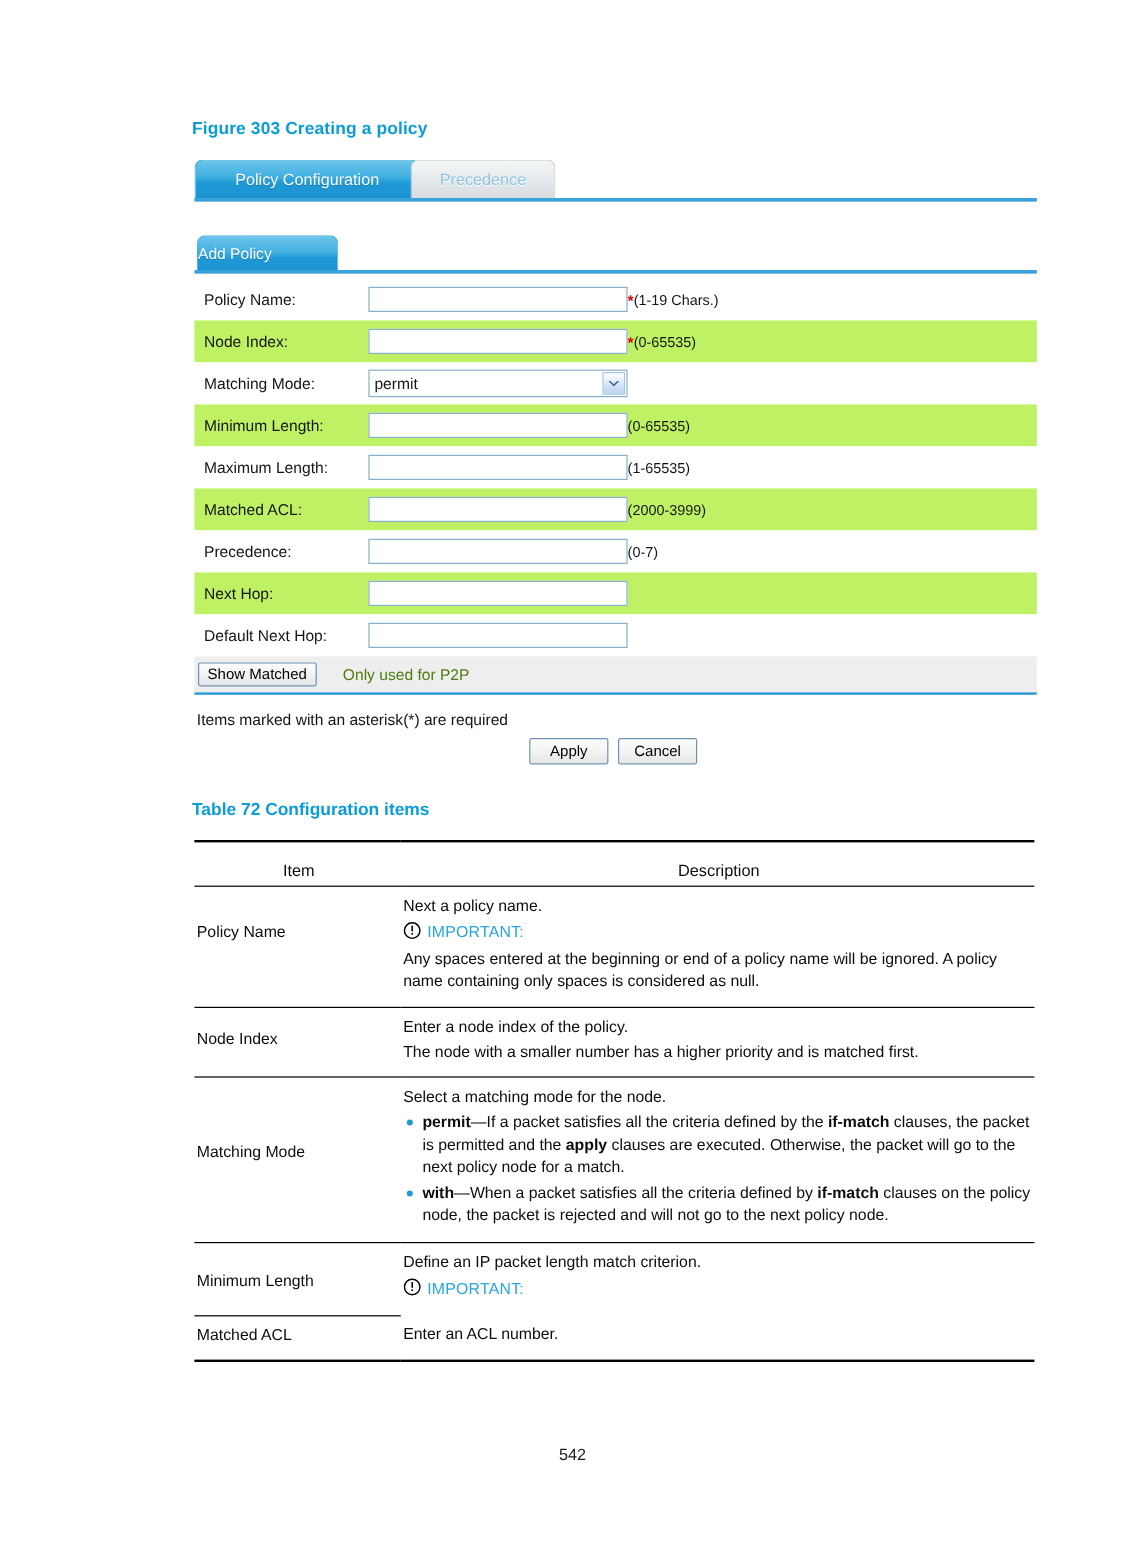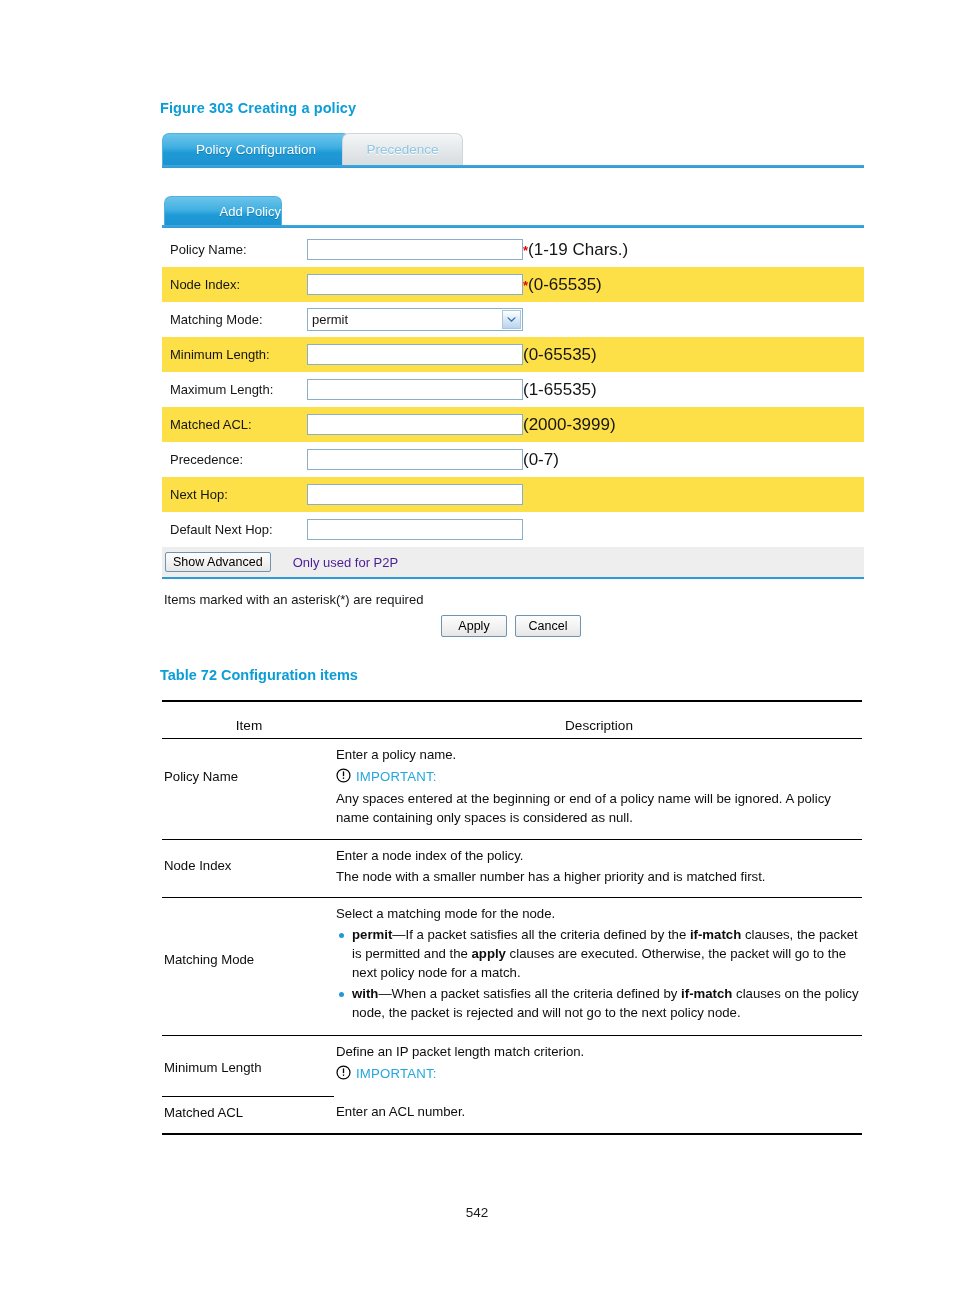--- a/index.html
+++ b/index.html
@@ -106,40 +106,40 @@
     width: 118px;
     height: 30px;
     box-sizing: border-box;
     border-radius: 7px 7px 0 0;
     background: linear-gradient(to bottom, #6dc4ea 0%, #41b0e2 45%, #1f9ad6 62%, #1c93d1 100%);
     border: 1px solid #4fb3e0;
     border-bottom: none;
     color: #ffffff;
     font-size: 13px;
     line-height: 29px;
-    text-align: right;
+    text-align: left;
     text-shadow: 0 1px 0 rgba(0,0,0,0.22);
     white-space: nowrap;
   }
 
   
   .form {
     position: absolute;
     left: 0;
     top: 102px;
     width: 702px;
   }
   .frow {
     position: relative;
     height: 35px;
     display: flex;
     align-items: center;
     background: #ffffff;
   }
-  .frow.alt { background: #fde047; }
+  .frow.alt { background: #bef264; }
   .flabel {
     width: 145px;
     padding-left: 8px;
     box-sizing: border-box;
     font-size: 13px;
     color: #151515;
     white-space: nowrap;
   }
   .finput {
     width: 216px;
@@ -173,21 +173,21 @@
     width: 19px;
     height: 19px;
     background: linear-gradient(to bottom, #ffffff 0%, #e2edf8 40%, #b9d4ee 100%);
     border: 1px solid #a9c6e0;
     box-sizing: border-box;
     display: flex;
     align-items: center;
     justify-content: center;
   }
   .fhint {
-    font-size: 17px;
+    font-size: 12px;
     color: #151515;
     margin-left: 0px;
     white-space: nowrap;
   }
   .req-star {
     color: #e50000;
     font-size: 13px;
     font-weight: bold;
     line-height: 1;
     position: relative;
@@ -210,21 +210,21 @@
     border: 1px solid #6f93b2;
     border-radius: 2px;
     padding: 2px 7px;
     cursor: pointer;
     white-space: nowrap;
   }
   .btnrow .btn { margin-left: 3px; }
   .p2p-note {
     font-size: 13px;
     margin-left: 22px;
-    color: #4c1d95;
+    color: #4d7c0f;
     white-space: nowrap;
   }
 
   .asterisk-note {
     position: absolute;
     left: 2px;
     top: 462px;
     font-size: 13px;
     color: #151515;
     white-space: nowrap;
@@ -421,21 +421,21 @@
       <div class="flabel">Next Hop:</div>
       <input class="finput" type="text" value="" style="">
     </div>
 
     <div class="frow">
       <div class="flabel">Default Next Hop:</div>
       <input class="finput" type="text" value="" style="">
     </div>
 
     <div class="btnrow">
-      <button class="btn">Show Advanced</button>
+      <button class="btn">Show Matched</button>
       <span class="p2p-note">Only used for P2P</span>
     </div>
   </div>
 
   <div class="asterisk-note">Items marked with an asterisk(*) are required</div>
 
   <div class="action-btns">
     <button class="btn">Apply</button>
     <button class="btn">Cancel</button>
   </div>
@@ -450,21 +450,21 @@
       <th class="col-desc">Description</th>
     </tr>
   </thead>
   <tbody>
 
     <tr>
       <td class="col-item">
         <div class="item-vcenter">Policy Name</div>
       </td>
       <td class="col-desc">
-        <div class="pline">Enter a policy name.</div>
+        <div class="pline">Next a policy name.</div>
         <div class="important">
           <svg class="ico-important" viewBox="0 0 16 16">
             <circle cx="8" cy="8" r="6.9" fill="none" stroke="#000000" stroke-width="1.3"></circle>
             <rect x="7.3" y="3.6" width="1.4" height="5.1" fill="#000000"></rect>
             <rect x="7.3" y="10.1" width="1.4" height="1.5" fill="#000000"></rect>
           </svg>
           <span class="txt">IMPORTANT:</span>
         </div>
         <div class="pline">Any spaces entered at the beginning or end of a policy name will be ignored. A policy name containing only spaces is considered as null.</div>
       </td>

